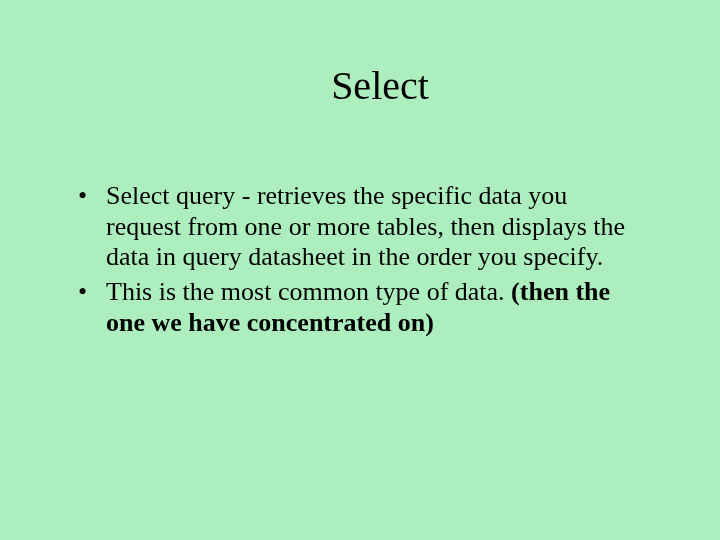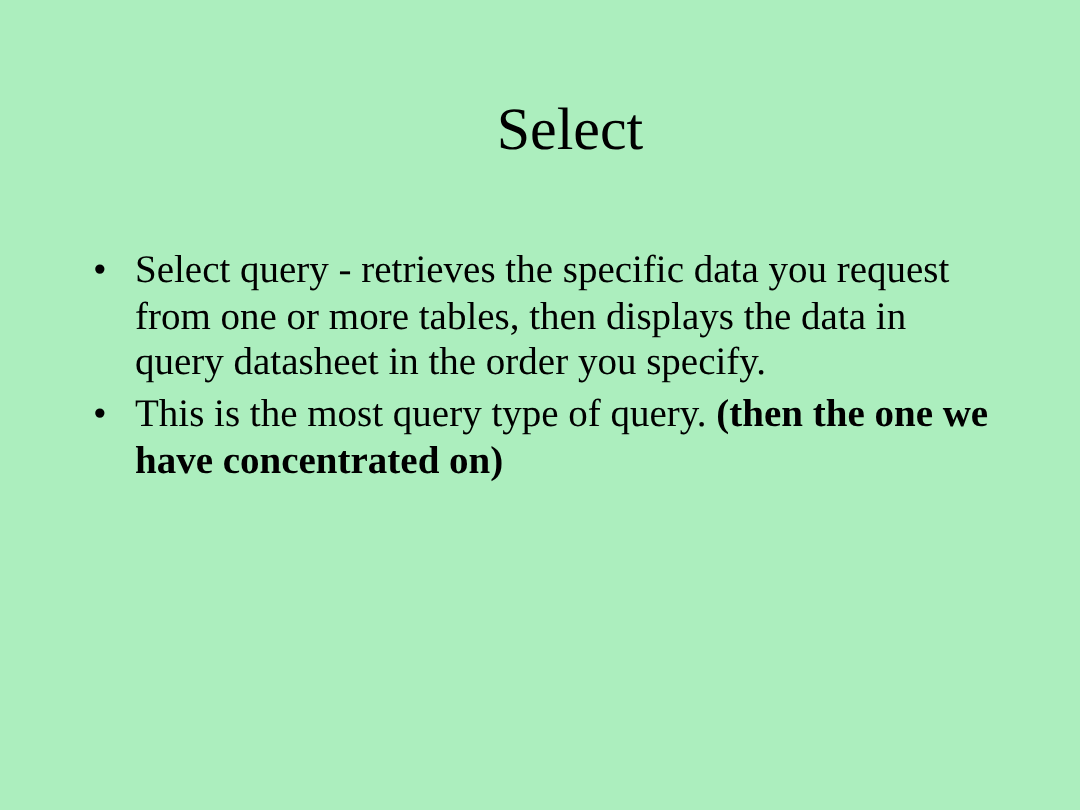--- a/index.html
+++ b/index.html
@@ -31,21 +31,21 @@
   .body {
     position: absolute;
     top: 165px;
     left: 62px;
     right: 60px;
     font-size: 26px;
     line-height: 1.18;
   }
   ul.bullets {
     list-style: none;
-    margin: 0;
+    margin: 16px;
     padding: 0;
   }
   ul.bullets > li {
     position: relative;
     padding-left: 28px;
     margin: 0 0 4px 0;
   }
   ul.bullets > li::before {
     content: "•";
     position: absolute;
@@ -62,17 +62,17 @@
 <body>
 
 <div class="slide">
   <div class="title">Select</div>
   <div class="body">
     <ul class="bullets">
       <li>
         <span>Select query - retrieves the specific data you request from one or more tables, then displays the data in query datasheet in the order you specify.</span>
       </li>
       <li>
-        <span>This is the most query type of query. </span><span class="bold">(then the one we have concentrated on)</span>
+        <span>This is the most common type of data. </span><span class="bold">(then the one we have concentrated on)</span>
       </li>
     </ul>
   </div>
 </div>
 
 </body></html>

